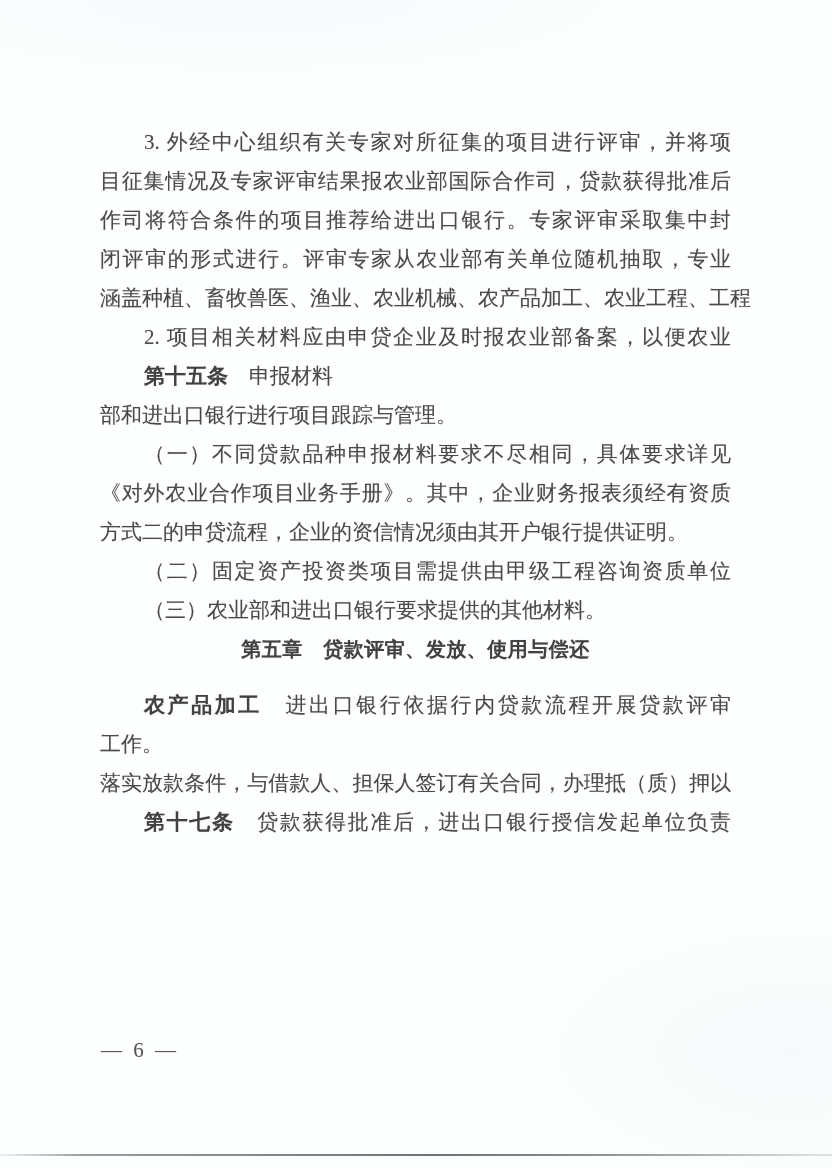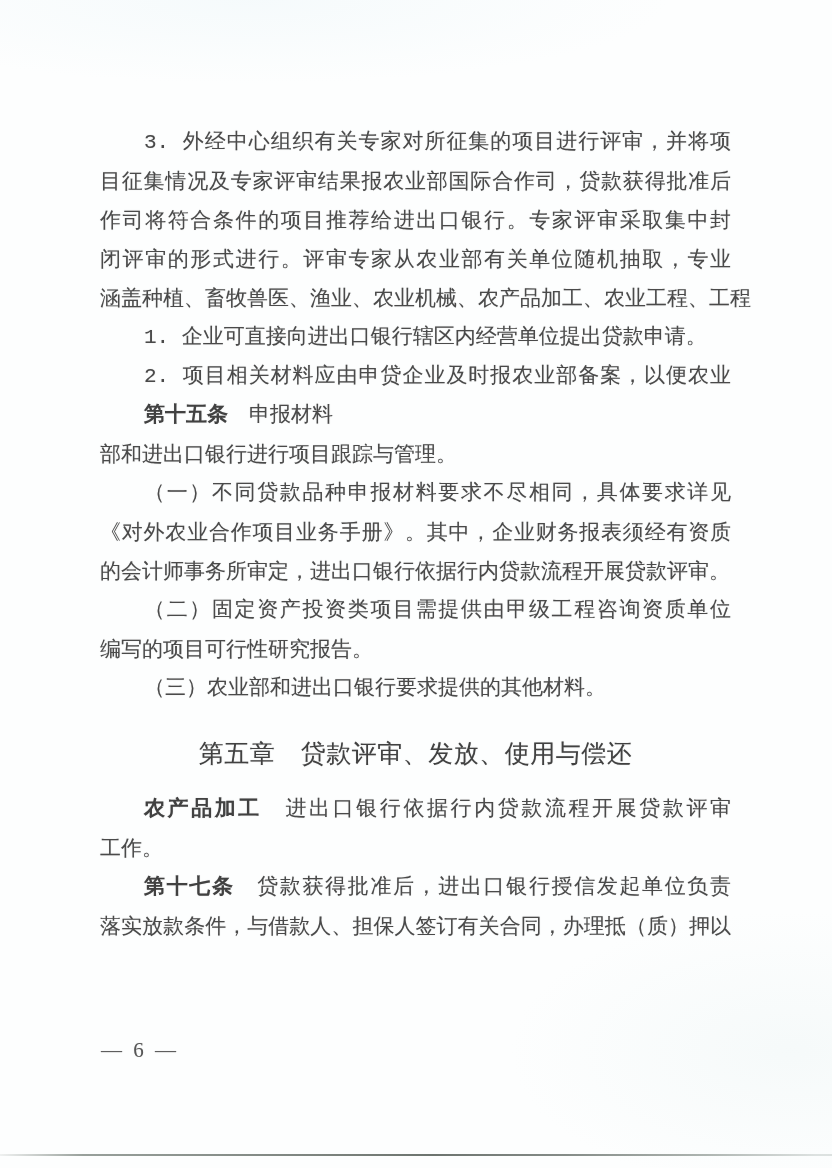--- a/index.html
+++ b/index.html
@@ -32,34 +32,33 @@
     line-height: 39px;
     text-align: justify;
     text-align-last: left;
     white-space: nowrap;
     text-shadow: 0 0 1px rgba(96,96,96,0.35);
   }
   .line.j {
     text-align-last: justify;
     text-justify: inter-character;
   }
-  .ind { text-indent: 44px; font-family: Liberation Mono, monospace; }
+  .ind { text-indent: 44px; }
   .b {
     font-weight: bold;
     color: #414141;
   }
   .chapter {
     height: 39px;
     line-height: 39px;
-    margin-top: 26px;
     margin-bottom: 17px;
     text-align: center;
     text-align-last: center;
-    font-weight: normal;
-    font-size: 25px;
+    font-weight: bold;
+    font-size: 20px;
     color: #414141;
     letter-spacing: 0.5px;
     white-space: nowrap;
     text-shadow: 0 0 1px rgba(80,80,80,0.35);
   }
   .pagenum {
     position: absolute;
     left: 101px;
     top: 1031px;
     height: 39px;
@@ -90,37 +89,35 @@
 
 <div class="page">
   <div class="textblock">
 
     <div class="line j ind">3. 外经中心组织有关专家对所征集的项目进行评审，并将项</div>
     <div class="line j">目征集情况及专家评审结果报农业部国际合作司，贷款获得批准后</div>
     <div class="line j">作司将符合条件的项目推荐给进出口银行。专家评审采取集中封</div>
     <div class="line j">闭评审的形式进行。评审专家从农业部有关单位随机抽取，专业</div>
     <div class="line j">涵盖种植、畜牧兽医、渔业、农业机械、农产品加工、农业工程、工程</div>
 
-    <div class="line ind">1. 企业可直接向进出口银行辖区内经营单位提出贷款申请。</div>
     <div class="line j ind">2. 项目相关材料应由申贷企业及时报农业部备案，以便农业</div>
     <div class="line ind"><span class="b">第十五条</span><span>　申报材料</span></div>
 
     <div class="line">部和进出口银行进行项目跟踪与管理。</div>
 
     <div class="line j ind">（一）不同贷款品种申报材料要求不尽相同，具体要求详见</div>
     <div class="line j">《对外农业合作项目业务手册》。其中，企业财务报表须经有资质</div>
-    <div class="line">的会计师事务所审定，进出口银行依据行内贷款流程开展贷款评审。</div>
+    <div class="line">方式二的申贷流程，企业的资信情况须由其开户银行提供证明。</div>
     <div class="line j ind">（二）固定资产投资类项目需提供由甲级工程咨询资质单位</div>
-    <div class="line">编写的项目可行性研究报告。</div>
     <div class="line ind">（三）农业部和进出口银行要求提供的其他材料。</div>
 
     <div class="chapter">第五章　贷款评审、发放、使用与偿还</div>
 
     <div class="line j ind"><span class="b">农产品加工</span><span>　进出口银行依据行内贷款流程开展贷款评审</span></div>
     <div class="line">工作。</div>
+    <div class="line j">落实放款条件，与借款人、担保人签订有关合同，办理抵（质）押以</div>
     <div class="line j ind"><span class="b">第十七条</span><span>　贷款获得批准后，进出口银行授信发起单位负责</span></div>
-    <div class="line j">落实放款条件，与借款人、担保人签订有关合同，办理抵（质）押以</div>
 
   </div>
 
   <div class="pagenum">— 6 —</div>
   <div class="scan-edge"></div>
 </div>
 
 </body></html>

